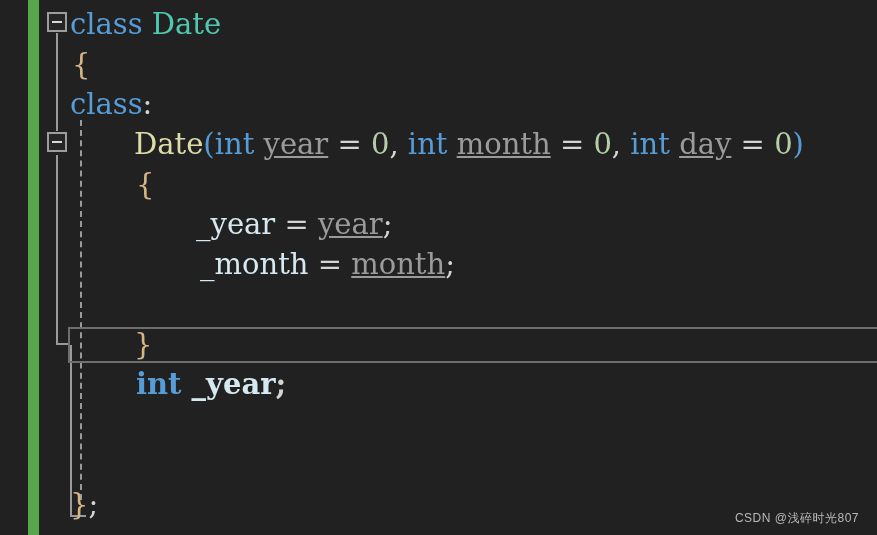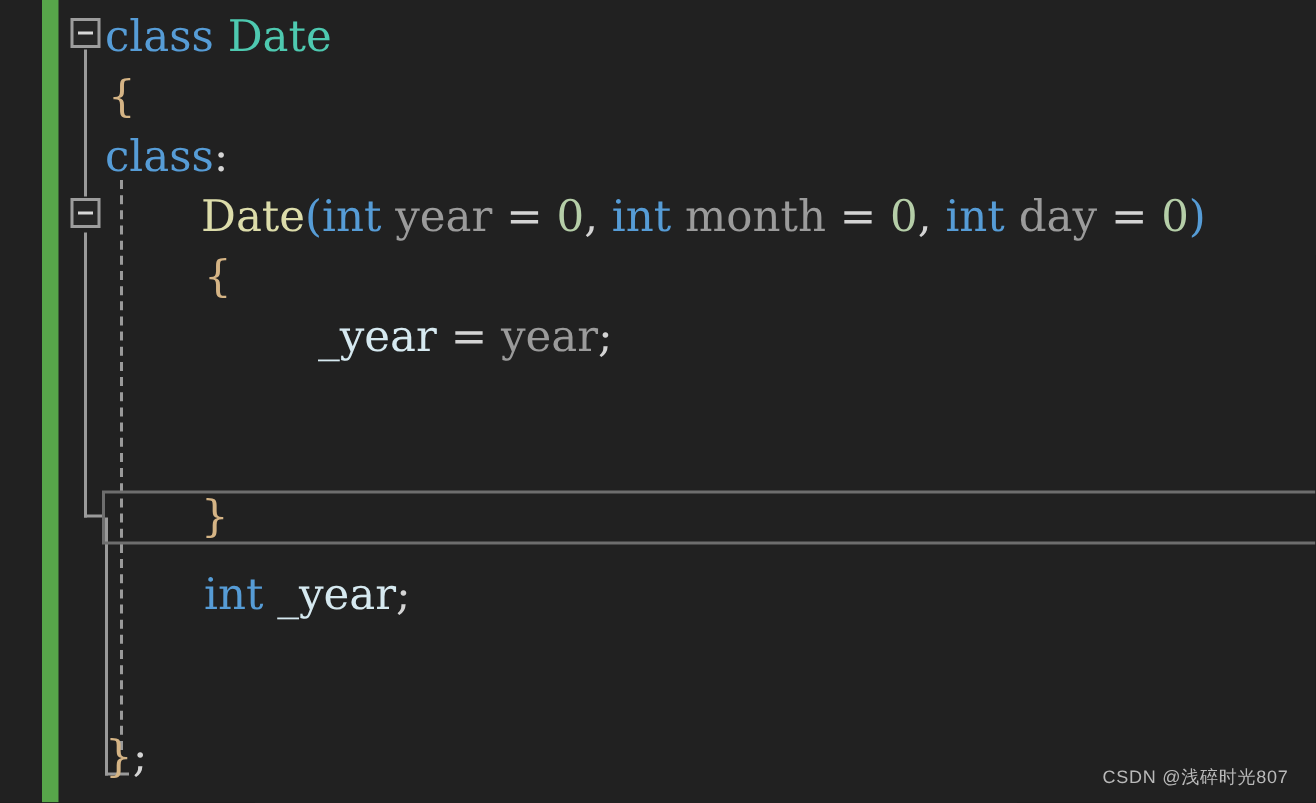--- a/index.html
+++ b/index.html
@@ -92,21 +92,21 @@
     line-height: 40px;
     height: 40px;
     letter-spacing: 0px;
   }
 
   
   .kw       { color: #569cd6; }   
   .type     { color: #4ec9b0; }   
   .fn       { color: #dcdcaa; }   
   .member   { color: #d6e9f0; }   
-  .param    { color: #9b9b9b; }   
+  .param    { color: #9b9b9b; text-decoration: underline; }   
   .num      { color: #b5cea8; }   
   .punc     { color: #d4d4d4; }   
   .brace    { color: #d5b485; }   
   .paren    { color: #569cd6; }   
 
   
   .watermark {
     position: absolute;
     right: 18px;
     bottom: 8px;
@@ -135,21 +135,22 @@
   <div class="fold-box" style="left:47px; top:132px;"></div>
 
   <div class="line-highlight"></div>
 
   <div class="code-layer" id="code-layer">
       <div class="code-line" style="top: 4px; left: 70px;"><span class="kw">class</span><span class="punc"> </span><span class="type">Date</span></div>
       <div class="code-line" style="top: 44px; left: 72px;"><span class="brace">{</span></div>
       <div class="code-line" style="top: 84px; left: 70px;"><span class="kw">class</span><span class="punc">:</span></div>
       <div class="code-line" style="top: 124px; left: 134px;"><span class="fn">Date</span><span class="paren">(</span><span class="kw">int</span><span class="punc"> </span><span class="param">year</span><span class="punc"> </span><span class="punc">=</span><span class="punc"> </span><span class="num">0</span><span class="punc">,</span><span class="punc"> </span><span class="kw">int</span><span class="punc"> </span><span class="param">month</span><span class="punc"> </span><span class="punc">=</span><span class="punc"> </span><span class="num">0</span><span class="punc">,</span><span class="punc"> </span><span class="kw">int</span><span class="punc"> </span><span class="param">day</span><span class="punc"> </span><span class="punc">=</span><span class="punc"> </span><span class="num">0</span><span class="paren">)</span></div>
       <div class="code-line" style="top: 164px; left: 136px;"><span class="brace">{</span></div>
-      <div class="code-line" style="top: 204px; left: 212px;"><span class="member">_year</span><span class="punc"> </span><span class="punc">=</span><span class="punc"> </span><span class="param">year</span><span class="punc">;</span></div>
+      <div class="code-line" style="top: 204px; left: 196px;"><span class="member">_year</span><span class="punc"> </span><span class="punc">=</span><span class="punc"> </span><span class="param">year</span><span class="punc">;</span></div>
+      <div class="code-line" style="top: 244px; left: 200px;"><span class="member">_month</span><span class="punc"> </span><span class="punc">=</span><span class="punc"> </span><span class="param">month</span><span class="punc">;</span></div>
       <div class="code-line" style="top: 324px; left: 134px;"><span class="brace">}</span></div>
-      <div class="code-line" style="top: 376px; left: 136px;"><span class="kw">int</span><span class="punc"> </span><span class="member">_year</span><span class="punc">;</span></div>
+      <div class="code-line" style="top: 364px; left: 136px; font-weight: bold;"><span class="kw">int</span><span class="punc"> </span><span class="member">_year</span><span class="punc">;</span></div>
       <div class="code-line" style="top: 484px; left: 70px;"><span class="brace">}</span><span class="punc">;</span></div>
     </div>
 
   <div class="watermark">CSDN @浅碎时光807</div>
 
 </div>
 
 </body></html>

